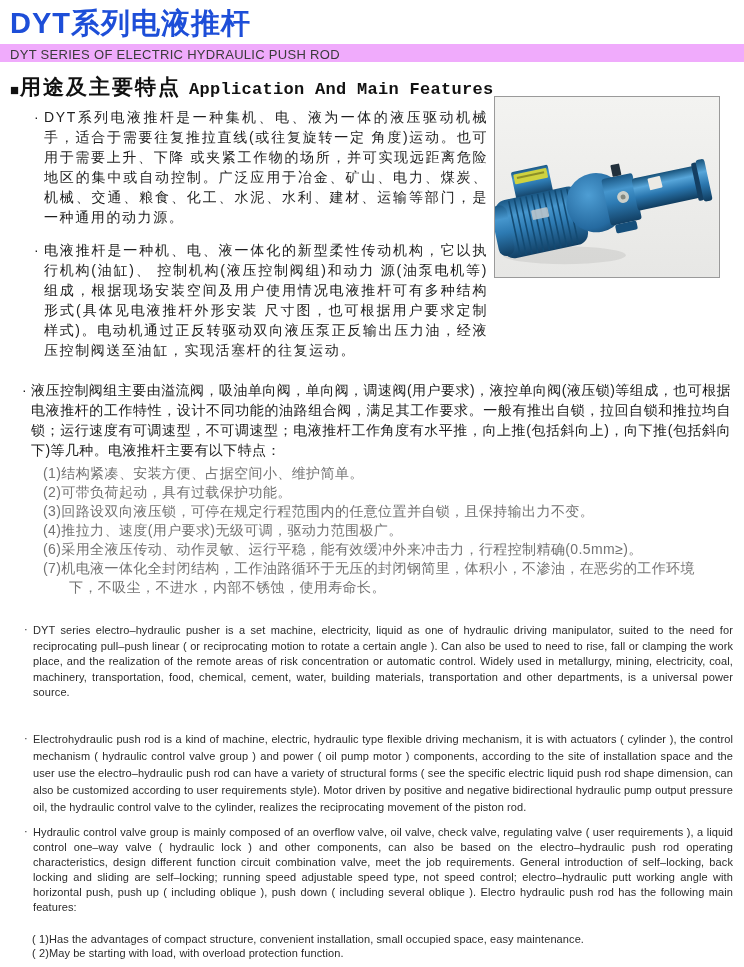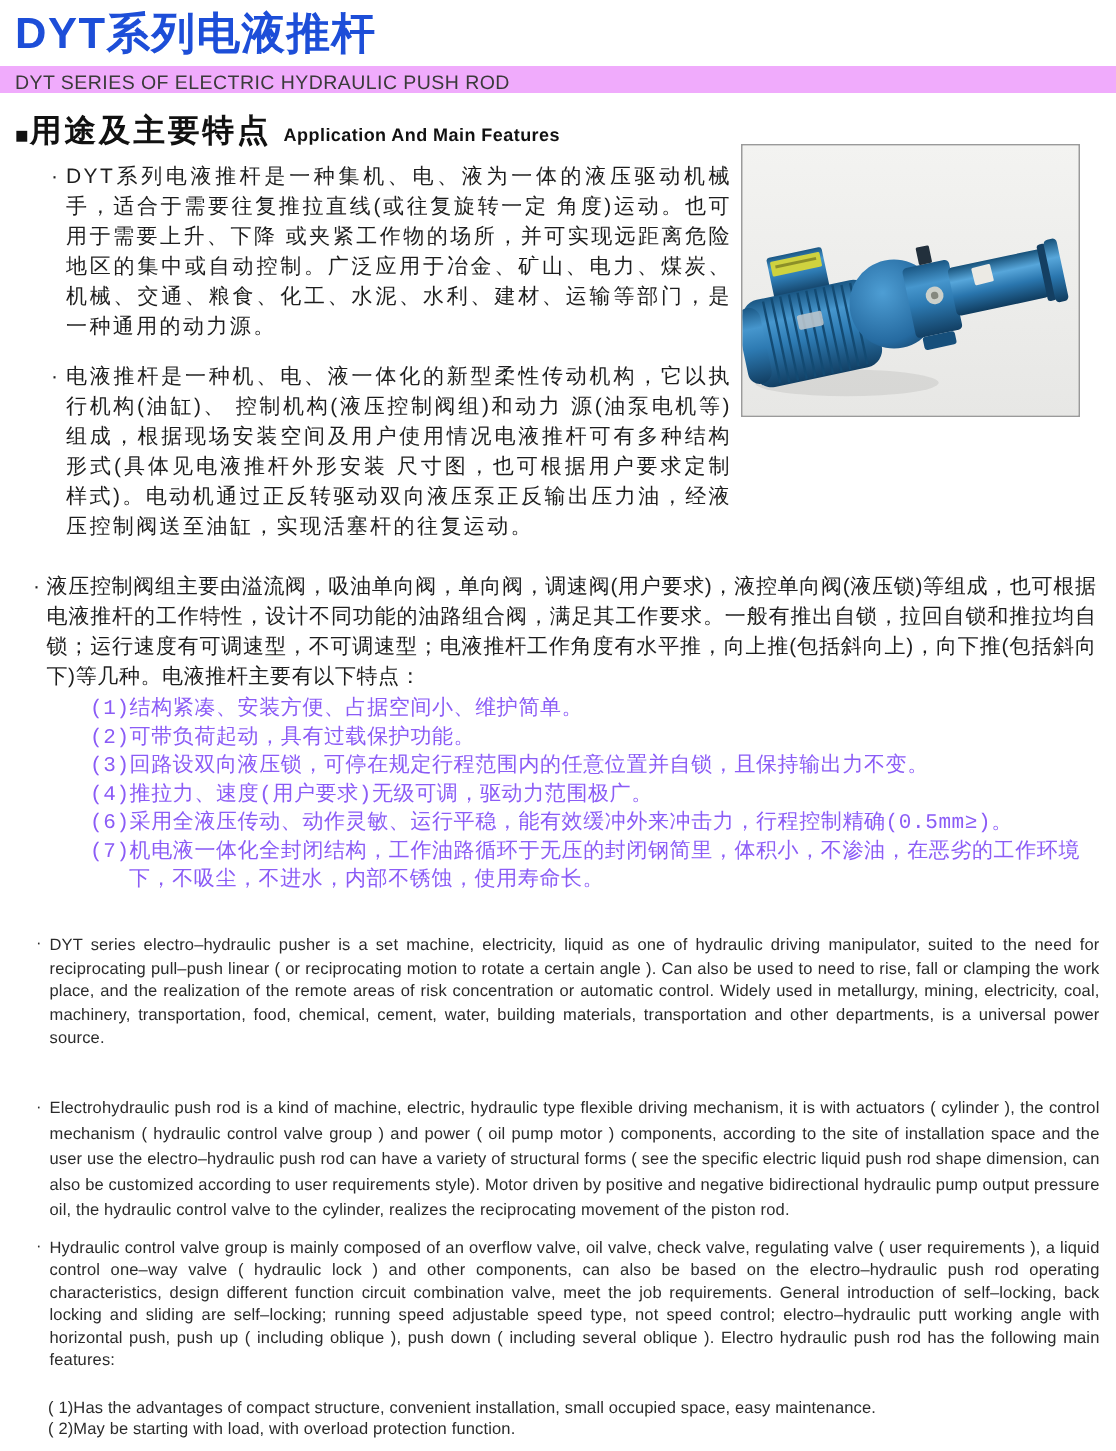--- a/index.html
+++ b/index.html
@@ -18,34 +18,34 @@
     width:744px;height:18px;background:#f0abfc;display:flex;align-items:flex-end;
   }
   .subtitle-bar span{
     margin-left:10px;font-size:13px;color:#3a3a3a;letter-spacing:0.3px;white-space:nowrap;
   }
   
   .main{position:relative;padding:0 13px 0 10px;}
   .section-heading{margin-top:11px;display:flex;align-items:baseline;color:#111;}
   .section-heading .sq{font-size:15px;font-weight:bold;margin-right:1px;position:relative;top:1px;}
   .section-heading .h-cn{font-size:21px;font-weight:bold;letter-spacing:2px;}
-  .section-heading .h-en{font-size:12px;font-weight:bold;margin-left:8px;letter-spacing:0.3px;}
+  .section-heading .h-en{font-size:17px;font-weight:bold;margin-left:8px;letter-spacing:0.3px;font-family:Liberation Mono, monospace;}
   
   .cn-p{
     position:relative;font-size:14px;line-height:20px;color:#1e1e1e;
     text-align:justify;
   }
   .cn-p .bullet{position:absolute;left:0;top:0;}
   .cn-p.narrow{width:444px;margin:6px 0 0 24px;padding-left:10px;letter-spacing:1.6px;}
   .cn-p.narrow.second{margin-top:13px;}
   .cn-p.wide{width:706px;margin:20px 0 0 12px;padding-left:9px;letter-spacing:0.4px;width:700px;}
   
   .cn-list{
-    list-style:none;margin:4px 0 0 50px;padding:0;font-size:14px;line-height:19px;
-    color:#8b5cf6;letter-spacing:0.4px;width:660px;font-family:Liberation Mono, monospace;
+    list-style:none;margin:4px 0 0 33px;padding:0;font-size:14px;line-height:19px;
+    color:#737373;letter-spacing:0.4px;width:660px;
   }
   .cn-list li{padding-left:26px;text-indent:-26px;}
   
   .en-p{
     position:relative;font-size:11px;line-height:15.5px;color:#2b2b2b;
     text-align:justify;width:700px;margin-left:14px;padding-left:9px;letter-spacing:0.1px;
   }
   .en-p .bullet{position:absolute;left:0;top:-1px;}
   .en-p.p1{margin-top:26px;}
   .en-p.p2{margin-top:30px;line-height:17px;}

